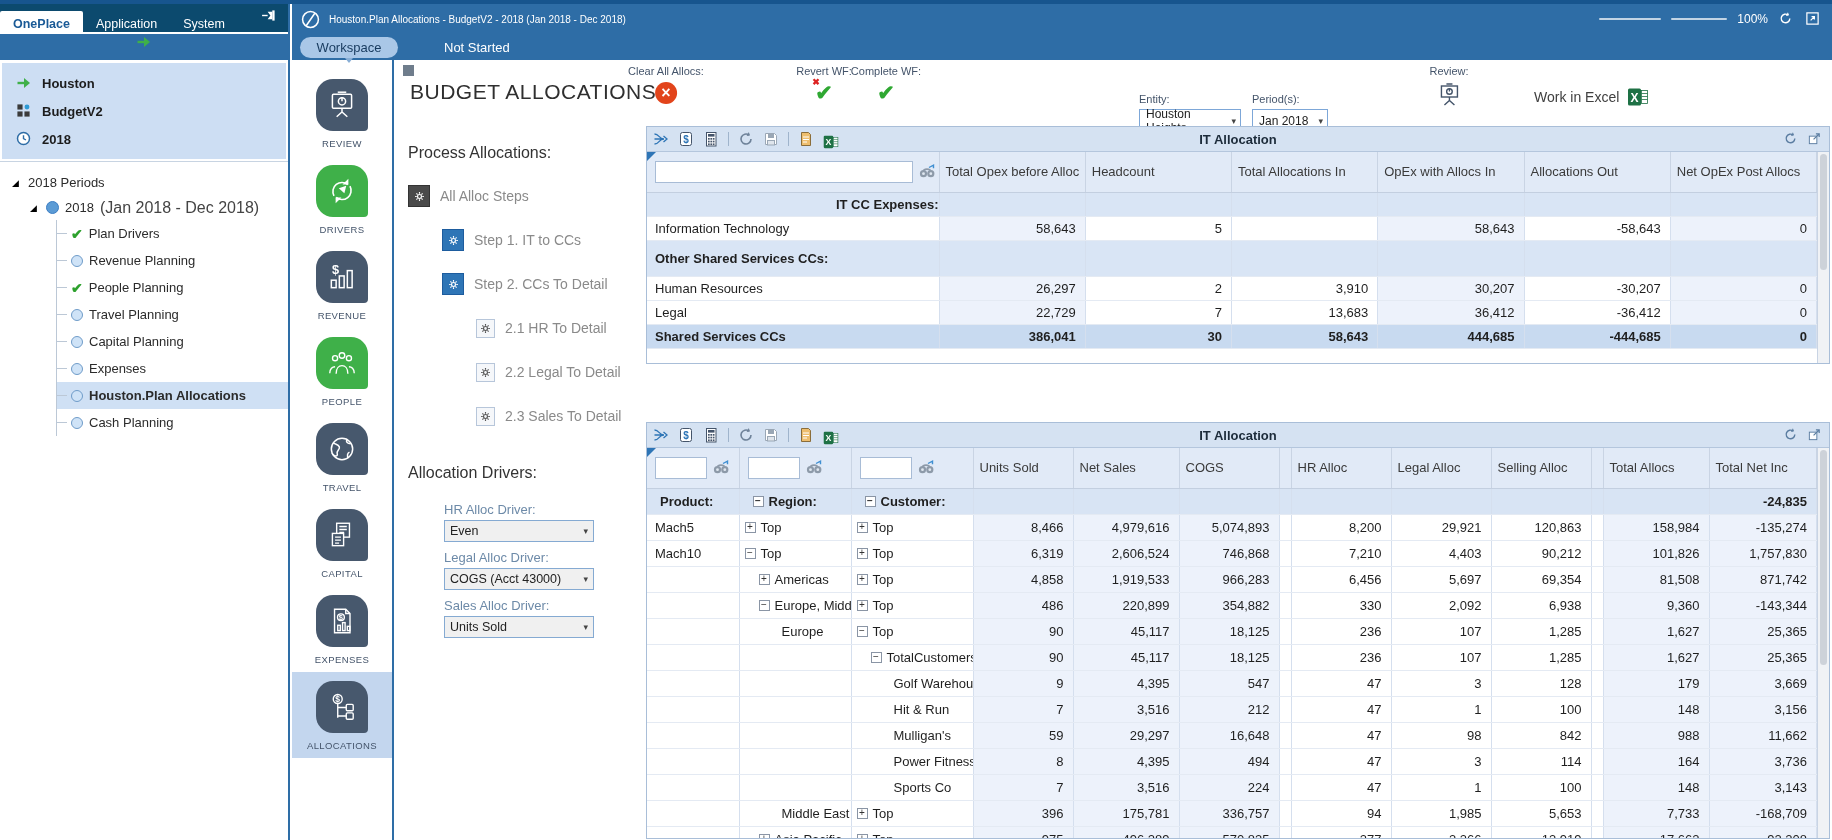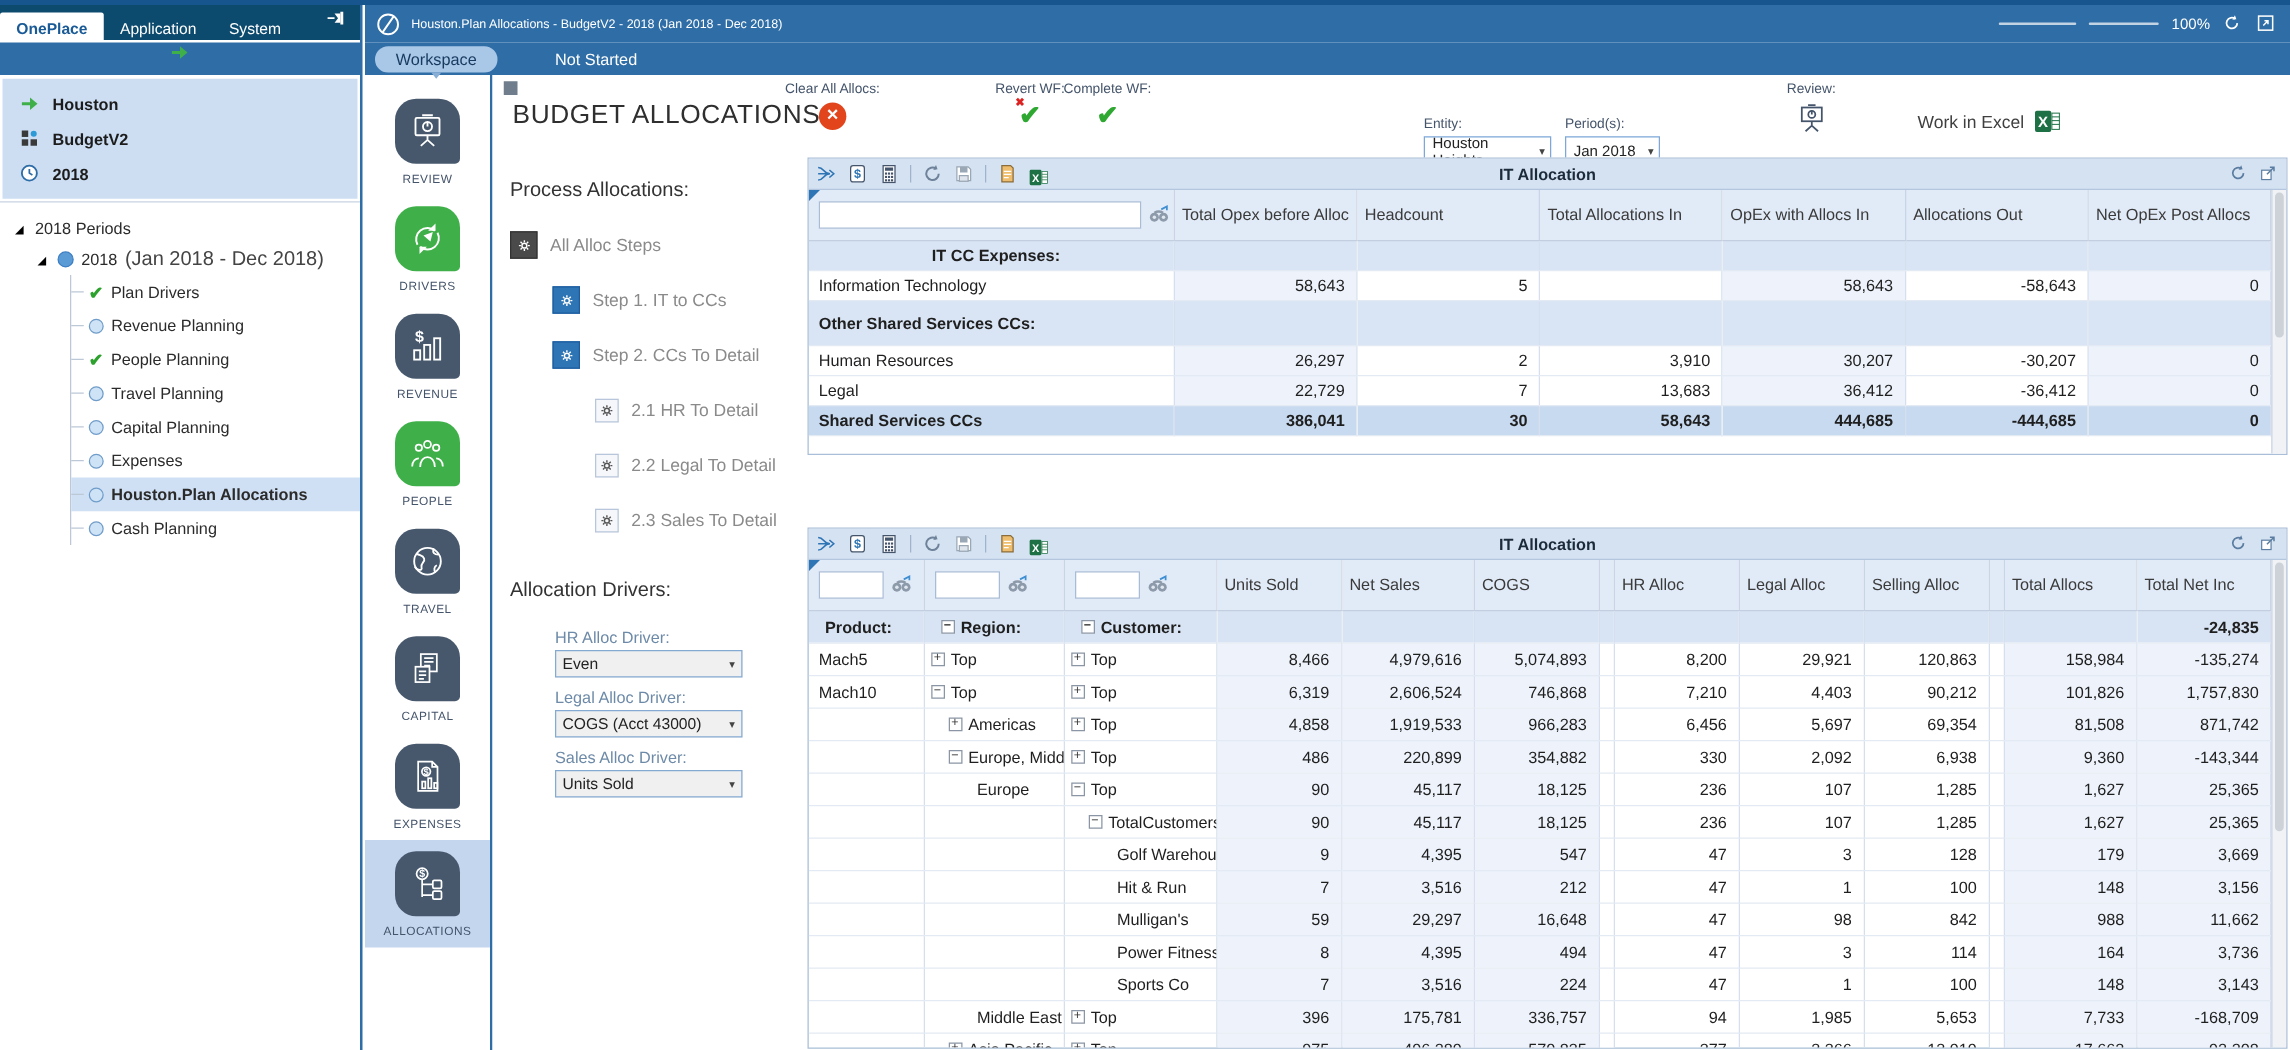--- a/index.html
+++ b/index.html
@@ -621,21 +621,21 @@
                     <th>Total Opex before Alloc</th>
                     <th>Headcount</th>
                     <th>Total Allocations In</th>
                     <th>OpEx with Allocs In</th>
                     <th>Allocations Out</th>
                     <th>Net OpEx Post Allocs</th>
                   </tr>
                 </thead>
                 <tbody>
                   <tr class="section">
-                    <td class="lbl num-h" style="height: 24px; text-align: center; margin-left: 35px;">IT CC Expenses:</td>
+                    <td class="lbl num-h" style="height: 24px; text-align: right; margin-left: 35px;">IT CC Expenses:</td>
                     <td class="num"></td>
                     <td class="num"></td>
                     <td class="num"></td>
                     <td class="num"></td>
                     <td class="num"></td>
                     <td class="num"></td>
                   </tr>
                   <tr class="data">
                     <td class="lbl num-h" style="height: 24px; text-align: left;">Information Technology</td>
                     <td class="num tint">58,643</td>

